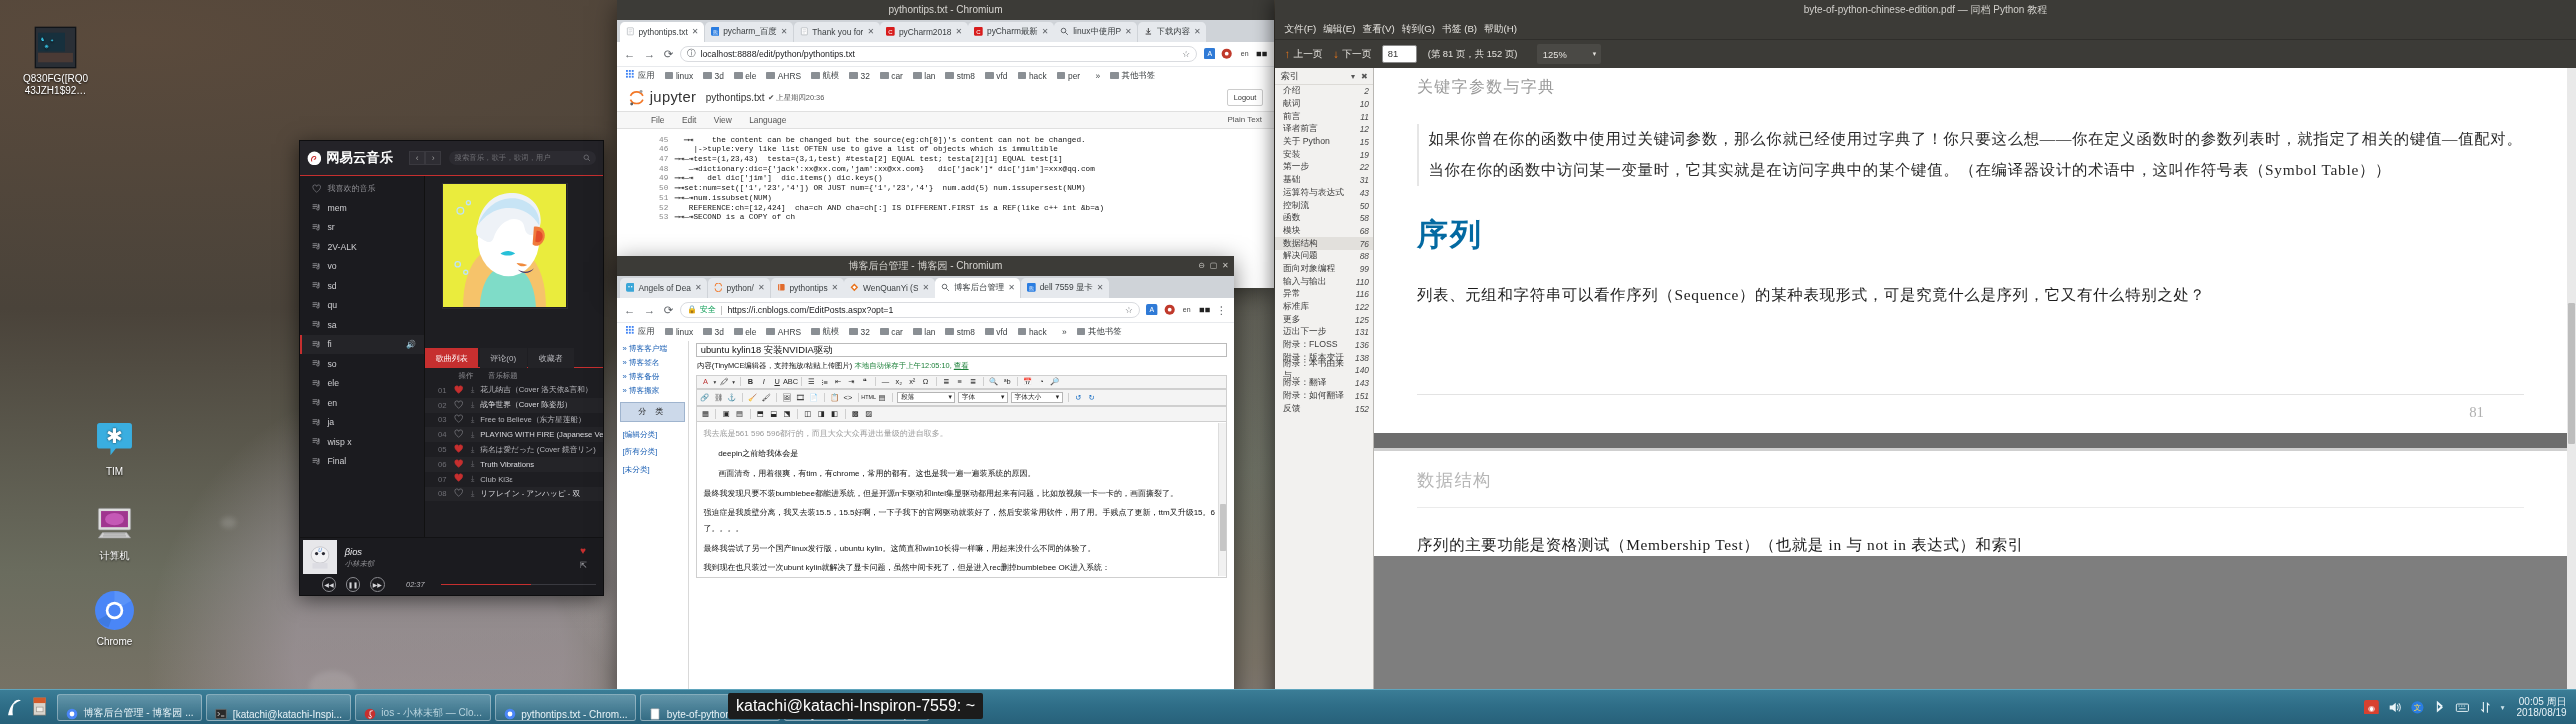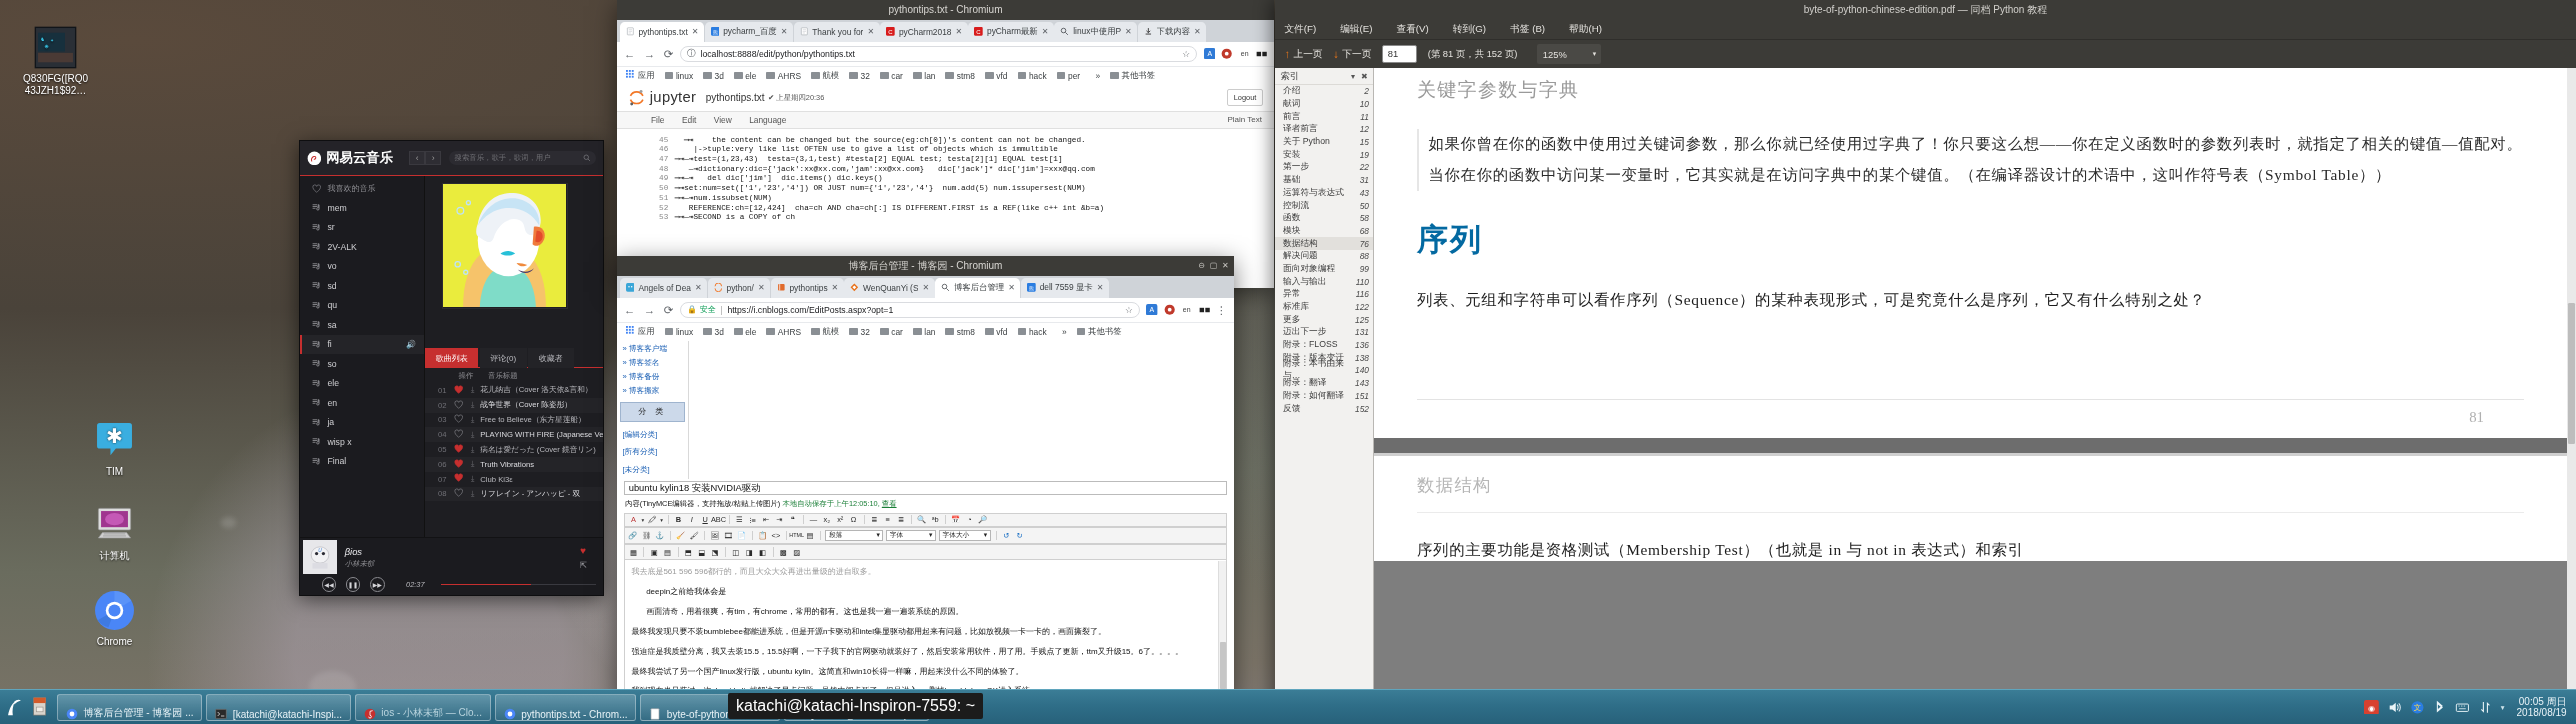--- a/index.html
+++ b/index.html
@@ -146,21 +146,21 @@
              font-size:8.4px; color:#555;}
   #jup-mode{ margin-left:auto; padding-right:12px; font-size:8px; color:#555;}
   #jup-edit{ background:#fff; padding:6.7px 0 0 31px; height:calc(100% - 27px - 17.4px);
              overflow:hidden; }
   .code-ln{ display:flex; font-family:"Liberation Mono","DejaVu Sans Mono",monospace;
             font-size:7.7px; line-height:9.7px; color:#111; white-space:pre;}
   .code-ln .no{ width:20px; text-align:right; color:#888; padding-right:6.7px; flex:0 0 27px;}
 
   
   #blog{ left:617px; top:256px; width:617px; height:446px; }
-  #blog-body{ display:flex; height:calc(100% - 19.5px - 22px - 24px - 19px); background:#fff;flex-direction:column;}
+  #blog-body{ display:flex; height:calc(100% - 19.5px - 22px - 24px - 19px); background:#fff;}
   #blog-side{ width:72px; background:#fff; border-right:0.7px solid #d9d9d9; font-size:7.7px;
               color:#1a5fb4; padding-top:1.3px;}
   #blog-side .si{ padding:2px 0 2px 5.4px; white-space:nowrap; overflow:hidden;}
   #blog-side .cat-h{ background:#ccd9ea; border:0.7px solid #9fb4ce; margin:4px 2.7px;
                      text-align:center; padding:3.4px 0; color:#222; letter-spacing:3.4px;
                      font-size:8px;}
   #blog-main{ flex:1; background:#fff; padding:2.7px 6.7px 0 6.7px; overflow:hidden; position:relative;}
   #blog-ttl{ width:100%; border:0.7px solid #bbb; height:14px; font-size:9.4px; padding:4px 4px;
              color:#111; display:flex; align-items:center;}
   #blog-meta{ font-size:7.4px; margin:4px 0 3.4px 1.3px; color:#111;}
@@ -182,21 +182,21 @@
   .vscroll{ position:absolute; right:0.7px; top:0.7px; bottom:0.7px; width:7.4px; background:#f1f1f1;
             border-left:0.7px solid #ddd;}
   .vscroll i{ position:absolute; left:0.7px; width:6px; background:#c6c6c6; border-radius:0.7px;}
 
   
   #pdf{ position:absolute; left:1275px; top:0; width:1301px; height:725px; z-index:500;
         background:#fff; box-shadow:-4px 0 16px rgba(0,0,0,.45); overflow:hidden;}
   #pdf-title{ height:20px; background:#3c3b37; color:#d2d0cc; font-size:10px;
               display:flex; align-items:center; justify-content:center; position:relative;}
   #pdf-menu{ height:20px; background:#3c3b37; color:#e4e2de; font-size:9.7px;
-             display:flex; align-items:center; gap:24px; padding-left:9.4px;
+             display:flex; align-items:center; gap:7px; padding-left:9.4px;
              border-bottom:0.7px solid #2f2e2b;}
   #pdf-tools{ height:28px; background:#3c3b37; display:flex; align-items:center;
               gap:10.7px; padding-left:9.4px; color:#e4e2de; font-size:9.7px;}
   .pt-btn{ display:flex; align-items:center; gap:3.4px;}
   .pt-arrow{ color:#e8751a; font-size:11.4px; }
   #pdf-pagebox{ width:35px; height:17.4px; background:#fff; border:0.7px solid #8a8a8a;
                 border-radius:2px; color:#333; font-size:9.4px; display:flex;
                 align-items:center; padding-left:4.7px;}
   #pdf-pginfo{ font-size:9.4px; color:#e4e2de; }
   #pdf-zoom{ width:64px; height:20px; background:#4a4945; border:0.7px solid #58565;
@@ -209,21 +209,21 @@
                 font-size:9.4px; color:#3a3a3a; border-bottom:0.7px solid #dcdad6;
                 background:#f2f1ef;}
   #pdf-index-h .sp{ margin-left:auto; display:flex; gap:6px; color:#555; font-size:8px;}
   .idx-row{ height:12.7px; display:flex; align-items:center; padding:0 4px 0 8px;
             font-size:8.7px; color:#3c3c3c;}
   .idx-row.sel{ background:#e2e0dc; }
   .idx-row .pg{ margin-left:auto; font-style:italic; color:#4a4a4a; font-size:8.4px;}
   #pdf-page{ flex:1; background:#7e7e7e; padding:0; overflow:hidden; position:relative;}
   #pdf-sheet{ position:absolute; left:0; top:0; width:1193px; background:#fff; }
   #pdf-sheet .sec1{ padding:9.4px 43px 0 43px; }
-  .pdf-kw{ font-size:19px; color:#9a9a9a; letter-spacing:1.3px;
+  .pdf-kw{ font-size:16px; color:#9a9a9a; letter-spacing:1.3px;
            font-family:"Liberation Serif",serif;}
   .pdf-para{ font-size:15.4px; line-height:2.0; color:#2b2b2b; letter-spacing:0.7px;
              font-family:"Liberation Serif",serif; padding-left:9.4px;
              border-left:2px solid #e6e6e6; }
   .pdf-h1{ font-size:31px; color:#0369a1; font-family:"Liberation Serif",serif;
            letter-spacing:2px; font-weight:bold;}
   .pdf-rule{ height:0.7px; background:#e3e3e3; margin:17.4px 0 9.4px 0;}
   .pdf-pgnum{ text-align:right; color:#b0b0b0; font-size:14.8px; padding-right:40px;
               font-family:"Liberation Serif",serif;}
   .pdf-gap{ height:14.8px; background:#6d6d6d; }

